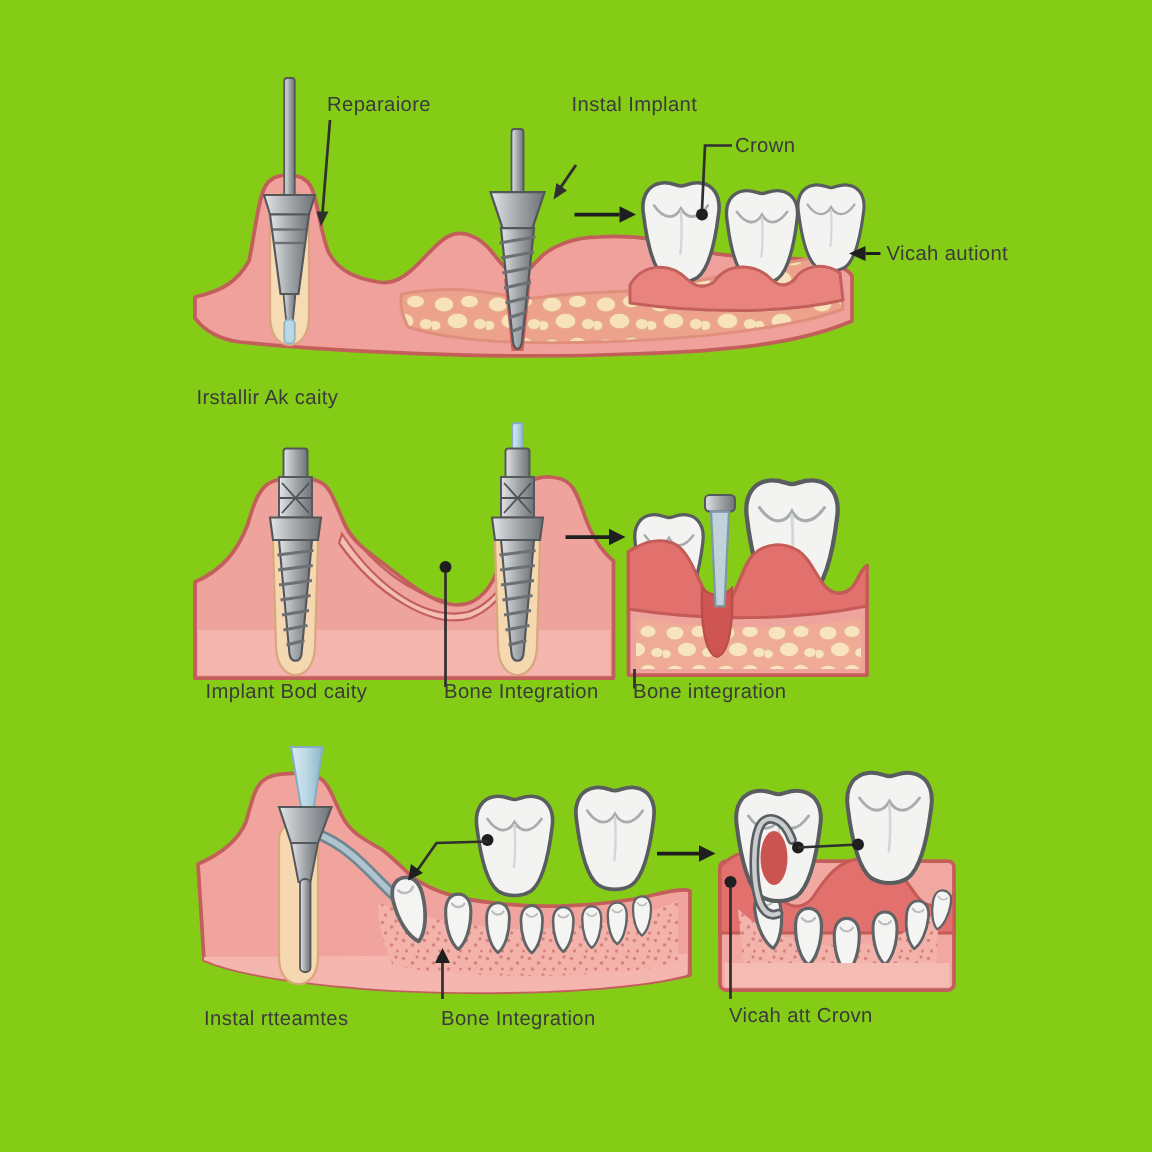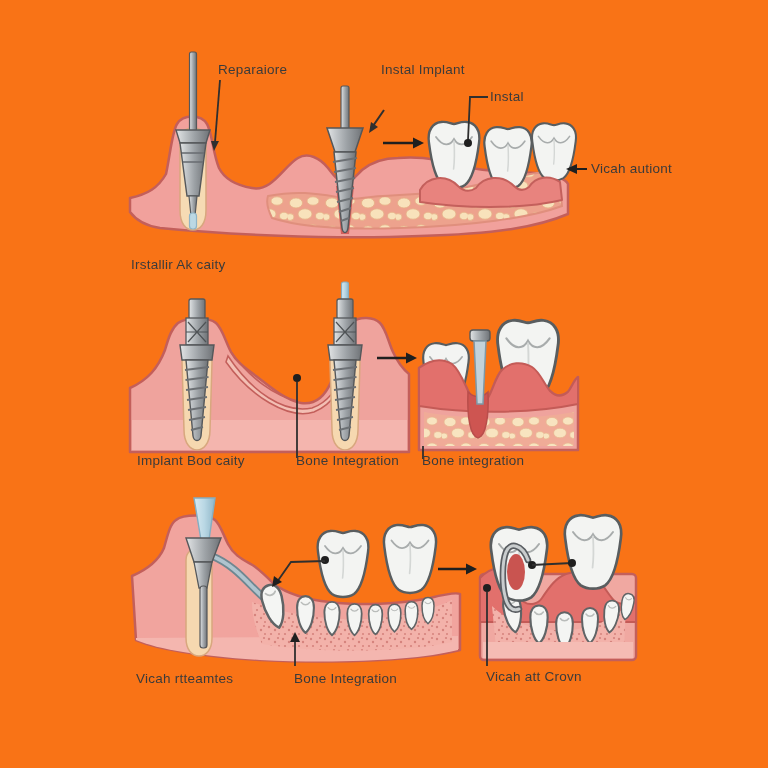--- a/index.html
+++ b/index.html
@@ -1,17 +1,17 @@
 <!DOCTYPE html>
 <html><head>
 <meta charset="utf-8">
 <style>
   html,body{margin:0;padding:0;}
   body{background:#fbfbf8;font-family:"Liberation Sans",sans-serif;}
-  .stage{position:relative;width:768px;height:768px;background:#f97316;overflow:hidden;}
+  .stage{position:relative;width:768px;height:768px;background:#84cc16;overflow:hidden;}
   .stage svg{position:absolute;left:0;top:0;}
   .label{
     position:absolute;
     font-family:"Liberation Sans",sans-serif;
     font-size:13.5px;
     line-height:1.15;
     color:#3b3b3b;
     letter-spacing:.25px;
     white-space:nowrap;
   }
@@ -229,25 +229,25 @@
     <circle cx="532" cy="565" r="4" fill="#1f1f1f"></circle>
     <line x1="532" y1="565" x2="572" y2="563" stroke="#2f2f2f" stroke-width="1.8"></line>
     <circle cx="572" cy="563" r="4" fill="#1f1f1f"></circle>
     <line x1="487" y1="666" x2="487" y2="592" stroke="#2f2f2f" stroke-width="1.8"></line>
     <circle cx="487" cy="588" r="4" fill="#1f1f1f"></circle>
   </g>
 </svg>
 
 <div class="label" style="left:218px;top:62px">Reparaiore</div>
 <div class="label" style="left:381px;top:62px">Instal Implant</div>
-<div class="label" style="left:490px;top:89px">Instal</div>
+<div class="label" style="left:490px;top:89px">Crown</div>
 <div class="label" style="left:591px;top:161px">Vicah autiont</div>
 <div class="label" style="left:131px;top:257px">Irstallir Ak caity</div>
 
 <div class="label" style="left:137px;top:453px">Implant Bod caity</div>
 <div class="label" style="left:296px;top:453px">Bone Integration</div>
 <div class="label" style="left:422px;top:453px">Bone integration</div>
 
-<div class="label" style="left:136px;top:671px">Vicah rtteamtes</div>
+<div class="label" style="left:136px;top:671px">Instal rtteamtes</div>
 <div class="label" style="left:294px;top:671px">Bone Integration</div>
 <div class="label" style="left:486px;top:669px">Vicah att Crovn</div>
 
 </div>
 
 </body></html>

